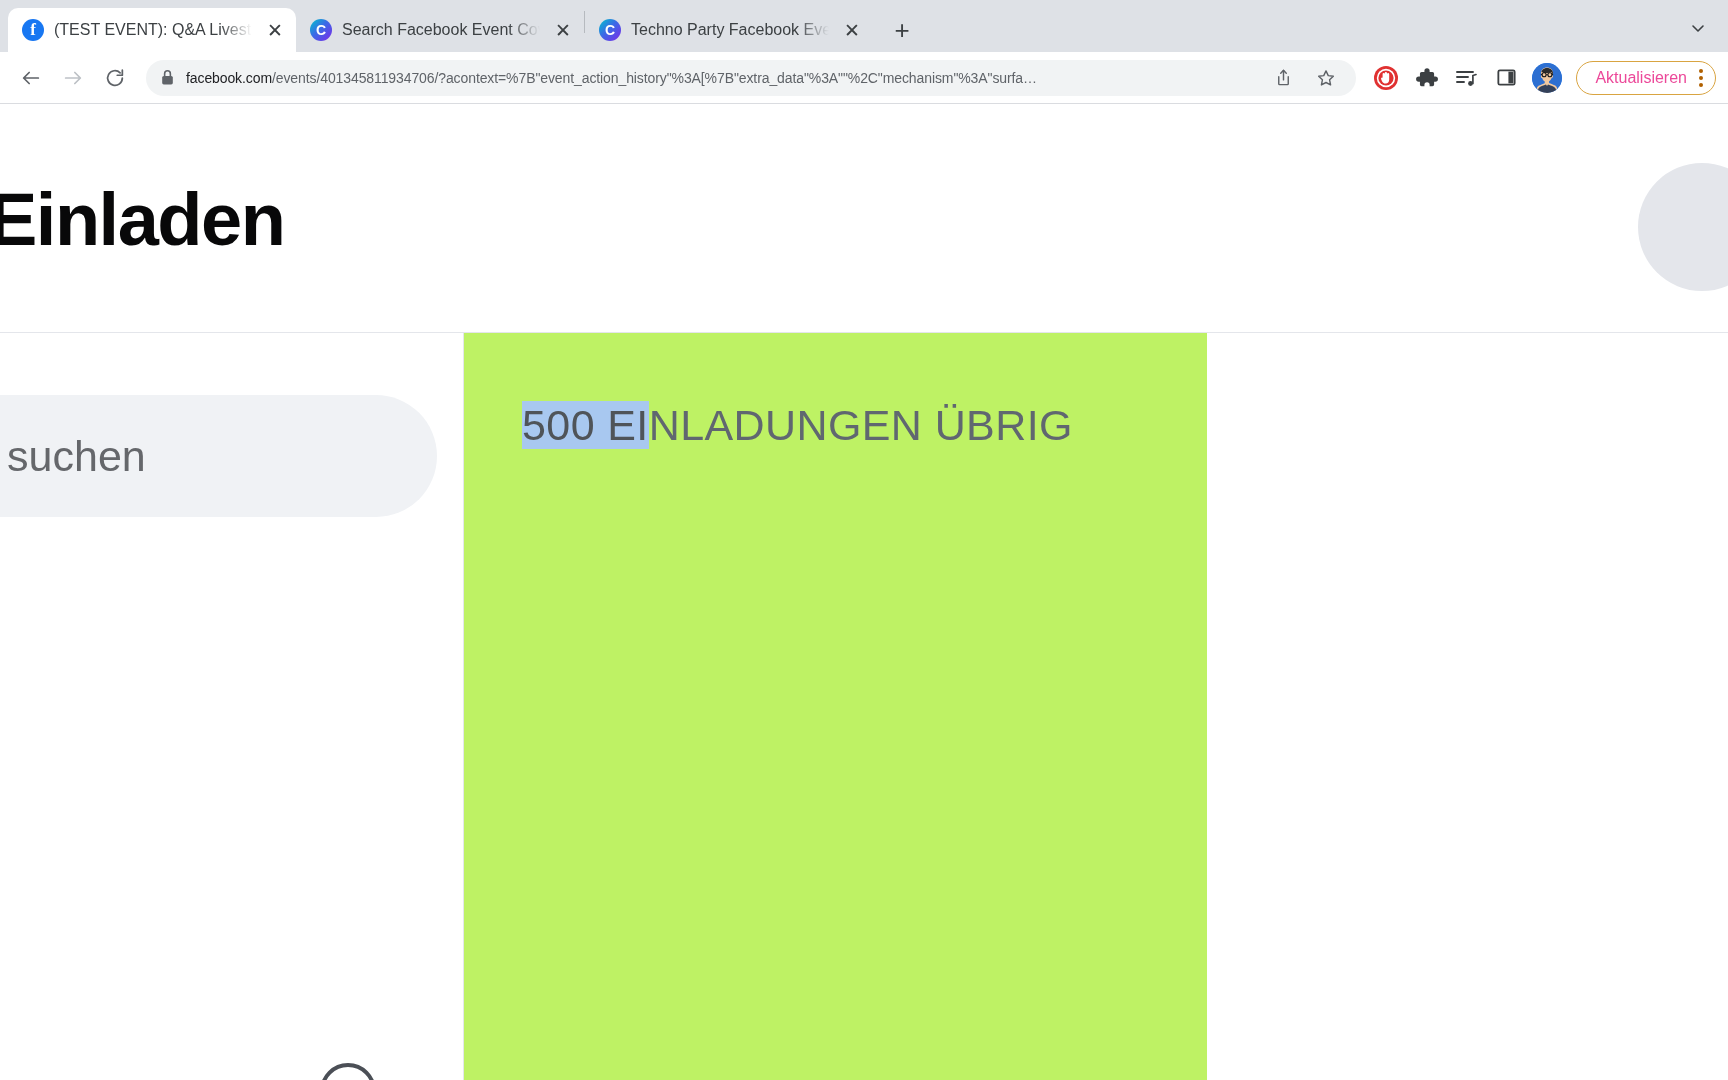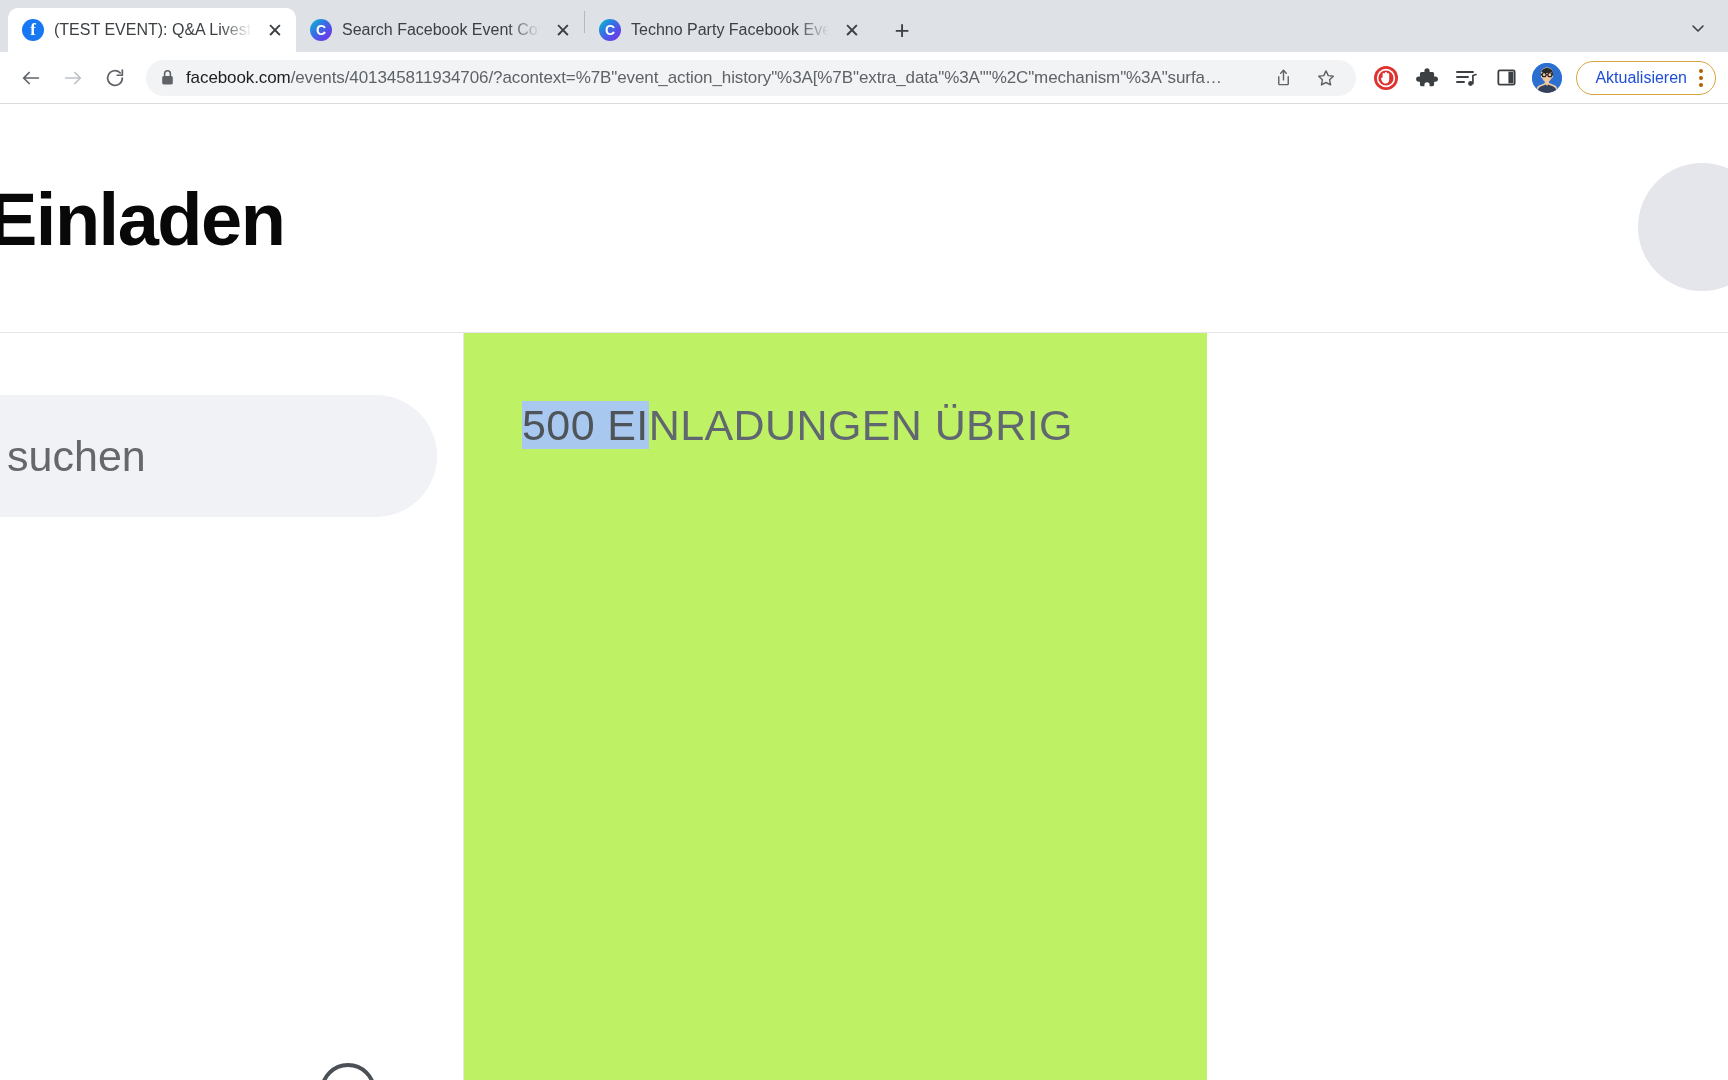--- a/index.html
+++ b/index.html
@@ -109,21 +109,21 @@
     display: flex;
     align-items: center;
     padding: 0 14px;
     gap: 11px;
     margin: 0 8px;
     overflow: hidden;
     min-width: 0;
   }
   .lock-icon { flex: 0 0 15px; color: #5f6368; display: flex; }
   .url {
-    font-size: 17px;
+    font-size: 14px;
     color: #5f6368;
     white-space: nowrap;
     overflow: hidden;
     flex: 1 1 auto;
     letter-spacing: -0.1px;
   }
   .url .host { color: #202124; }
   .omni-icon {
     width: 32px; height: 32px; flex: 0 0 32px;
     display: flex; align-items: center; justify-content: center;
@@ -140,21 +140,21 @@
     overflow: hidden; flex: 0 0 30px;
     background: #1a73e8; margin: 0 4px;
   }
   .update-btn {
     height: 34px;
     border: 1px solid #d9a441;
     border-radius: 17px;
     display: flex; align-items: center;
     gap: 8px;
     padding: 0 8px 0 18px;
-    color: #1d4ed8;
+    color: #ec4899;
     font-size: 16px;
     margin-left: 6px;
     flex: 0 0 auto;
     white-space: nowrap;
   }
   .kebab {
     display: flex; flex-direction: column; gap: 3px;
     padding: 0 4px;
   }
   .kebab i { width: 4px; height: 4px; border-radius: 50%; background: #b06000; display: block; }

